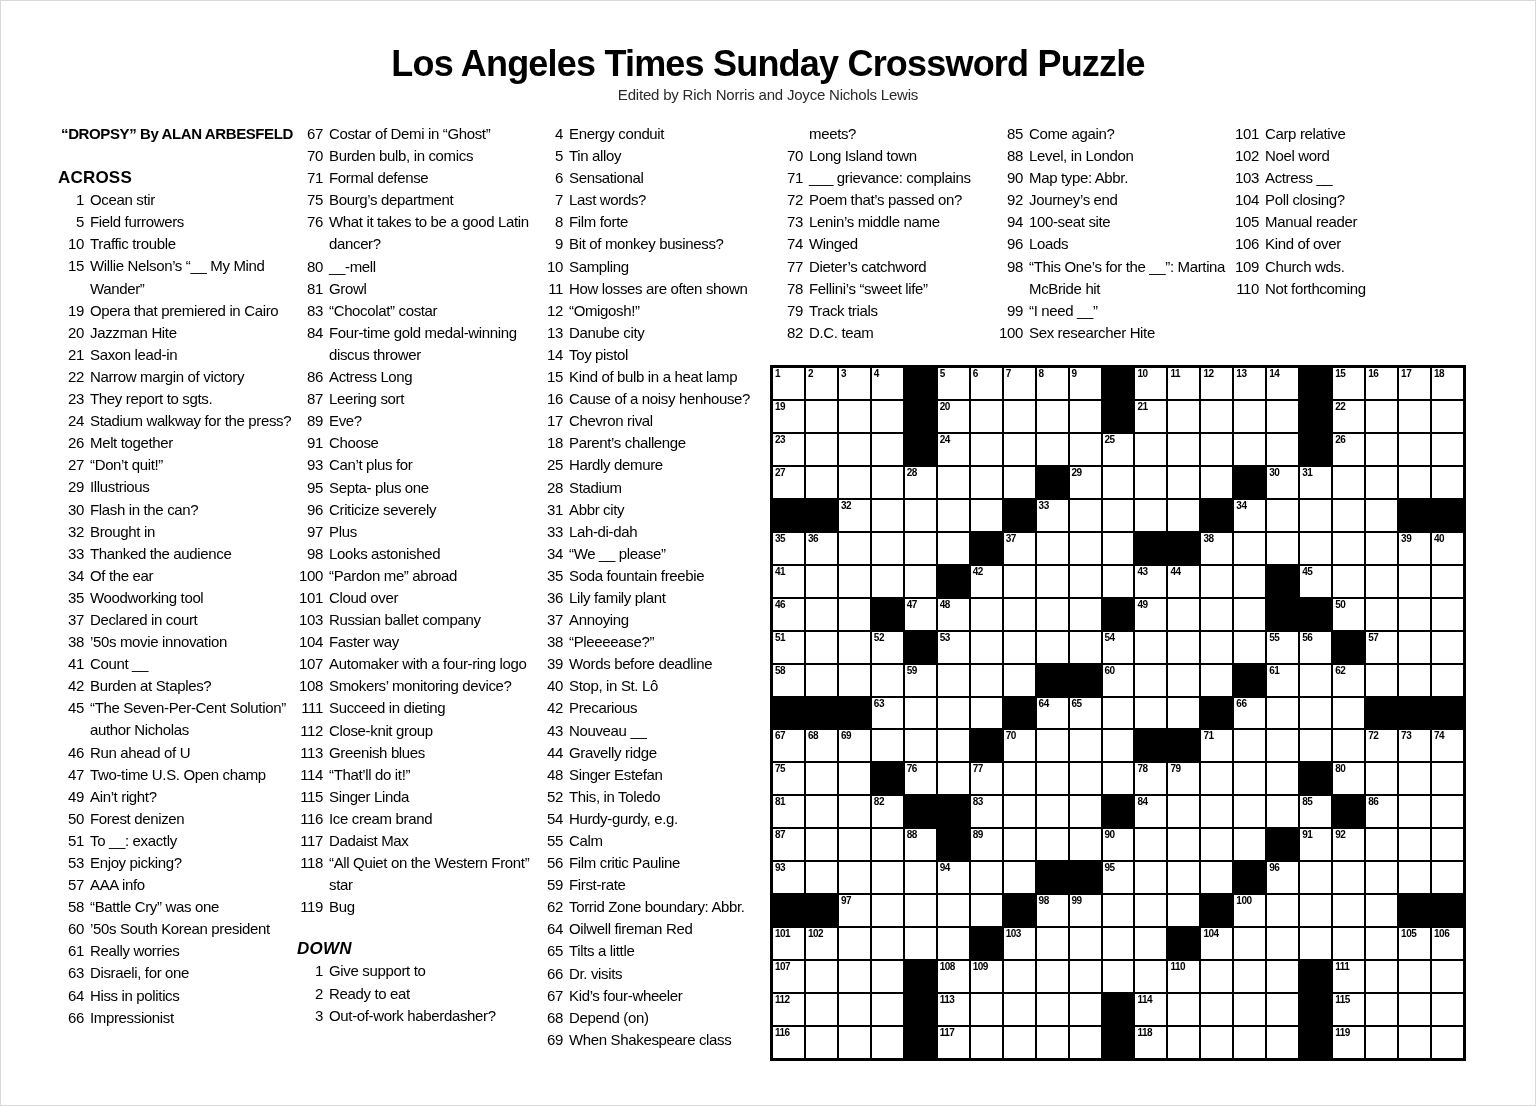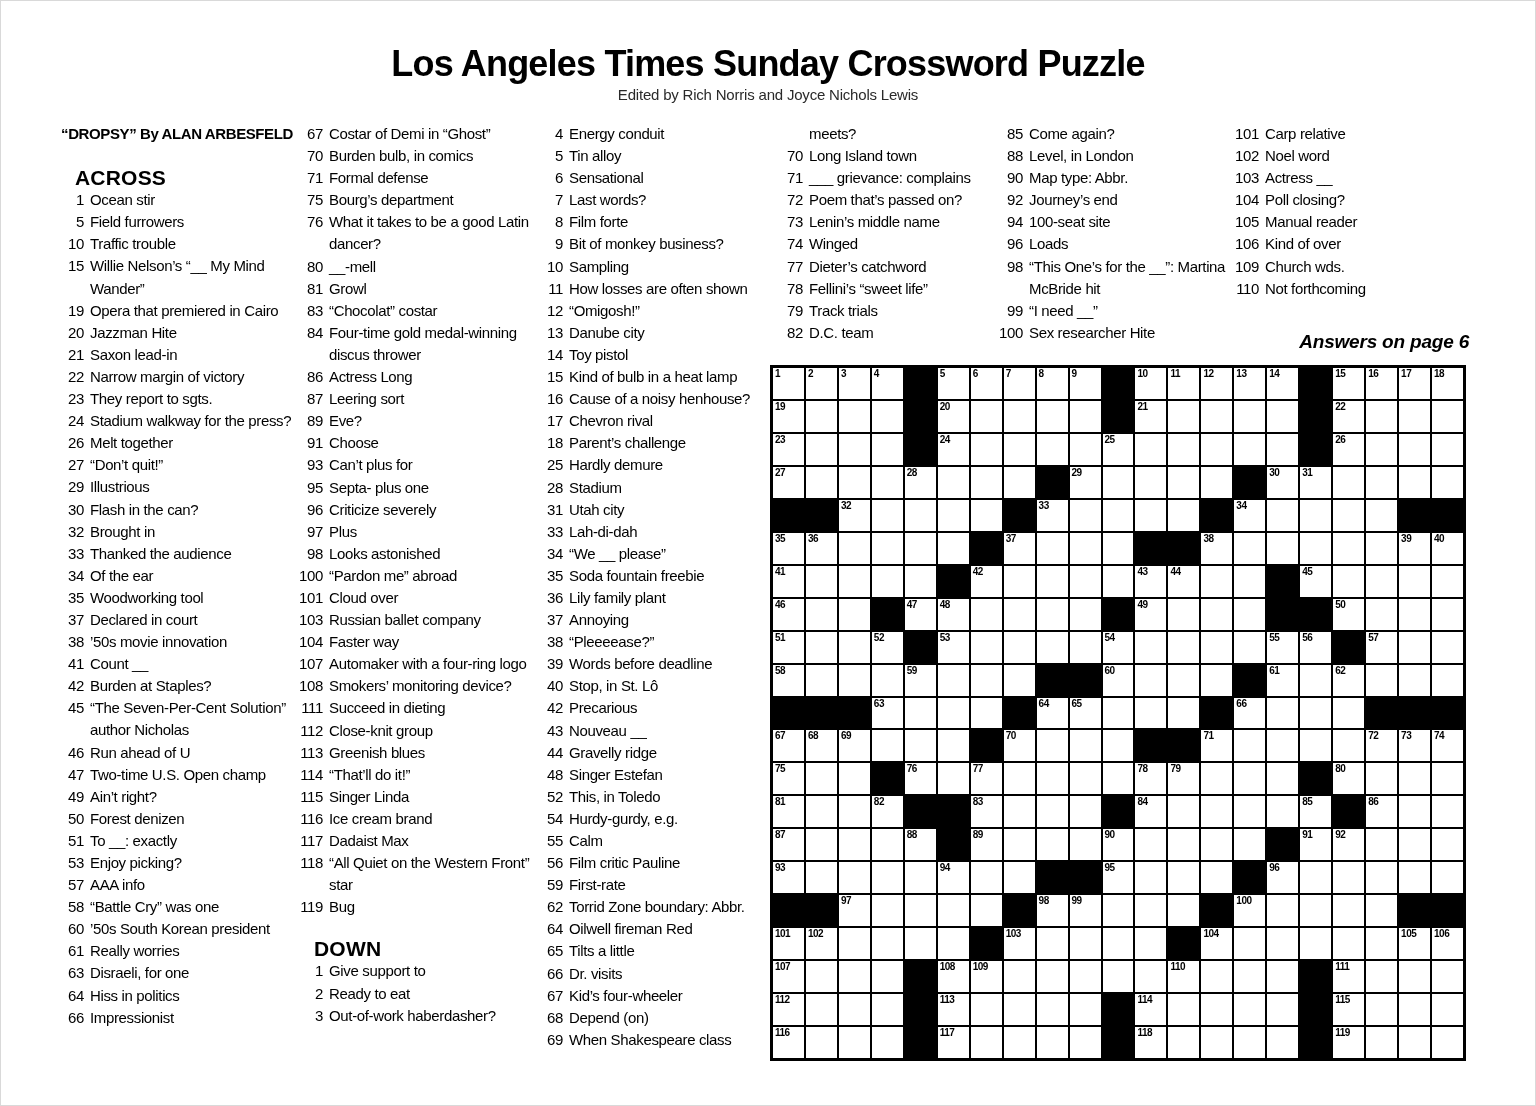--- a/index.html
+++ b/index.html
@@ -2,22 +2,22 @@
 <html><head>
 <meta charset="utf-8">
 <style>
   html,body{margin:0;padding:0;background:#fff;}
   body{width:1536px;height:1106px;position:relative;font-family:"Liberation Sans",sans-serif;color:#000;overflow:hidden;}
   .sheet{position:absolute;inset:0;background:#fff;border:1px solid #d9d9d9;box-sizing:border-box;}
   .title{position:absolute;top:42px;left:0;width:100%;text-align:center;font-size:36px;font-weight:700;letter-spacing:-0.8px;}
   .subtitle{position:absolute;top:85px;left:0;width:100%;text-align:center;font-size:15px;letter-spacing:-0.2px;color:#2a2a2a;}
   .clue-col{position:absolute;top:122px;font-size:15px;line-height:22.1px;letter-spacing:-0.35px;}
   .byline{font-weight:700;font-size:15px;letter-spacing:-0.4px;white-space:nowrap;margin-bottom:22px;text-align:center;}
-  .section-header{font-weight:700;font-size:21px;letter-spacing:0.2px;line-height:22.1px;margin-left:17px;}
-  .section-header.gap{margin-top:20px;}
+  .section-header{font-weight:700;font-size:17px;letter-spacing:0.2px;line-height:22.1px;}
+  .section-header.gap{margin-top:20px;font-style:italic;}
   .clue{display:flex;}
   .clue .num{flex:none;width:26px;text-align:right;margin-right:6px;}
   .clue .txt{flex:1;}
   .answers-note{position:absolute;top:330px;left:1100px;width:368px;text-align:right;font-weight:700;font-style:italic;font-size:19px;letter-spacing:-0.2px;}
   .grid{position:absolute;left:769px;top:364px;width:696px;height:696px;box-sizing:border-box;border:2px solid #000;background:#fff;display:grid;grid-template-columns:repeat(21,1fr);grid-template-rows:repeat(21,1fr);}
   .cell{position:relative;box-sizing:border-box;border:1px solid #000;background:#fff;}
   .cell.black{background:#000;}
   .cell .cnum{position:absolute;top:0;left:2px;font-size:10px;font-weight:700;line-height:12px;letter-spacing:-0.5px;}
 </style>
 </head>
@@ -386,21 +386,21 @@
       <div class="clue">
         <span class="num">25</span>
         <span class="txt">Hardly demure</span>
       </div>
       <div class="clue">
         <span class="num">28</span>
         <span class="txt">Stadium</span>
       </div>
       <div class="clue">
         <span class="num">31</span>
-        <span class="txt">Utah city</span>
+        <span class="txt">Abbr city</span>
       </div>
       <div class="clue">
         <span class="num">33</span>
         <span class="txt">Lah-di-dah</span>
       </div>
       <div class="clue">
         <span class="num">34</span>
         <span class="txt">“We __ please”</span>
       </div>
       <div class="clue">
@@ -600,21 +600,20 @@
       <div class="clue">
         <span class="num">109</span>
         <span class="txt">Church wds.</span>
       </div>
       <div class="clue">
         <span class="num">110</span>
         <span class="txt">Not forthcoming</span>
       </div>
     </div>
 
-  <div class="answers-note">Answers on page 6</div>
 
   <div class="grid">
       <div class="cell">
         <span class="cnum">1</span>
       </div>
       <div class="cell">
         <span class="cnum">2</span>
       </div>
       <div class="cell">
         <span class="cnum">3</span>

